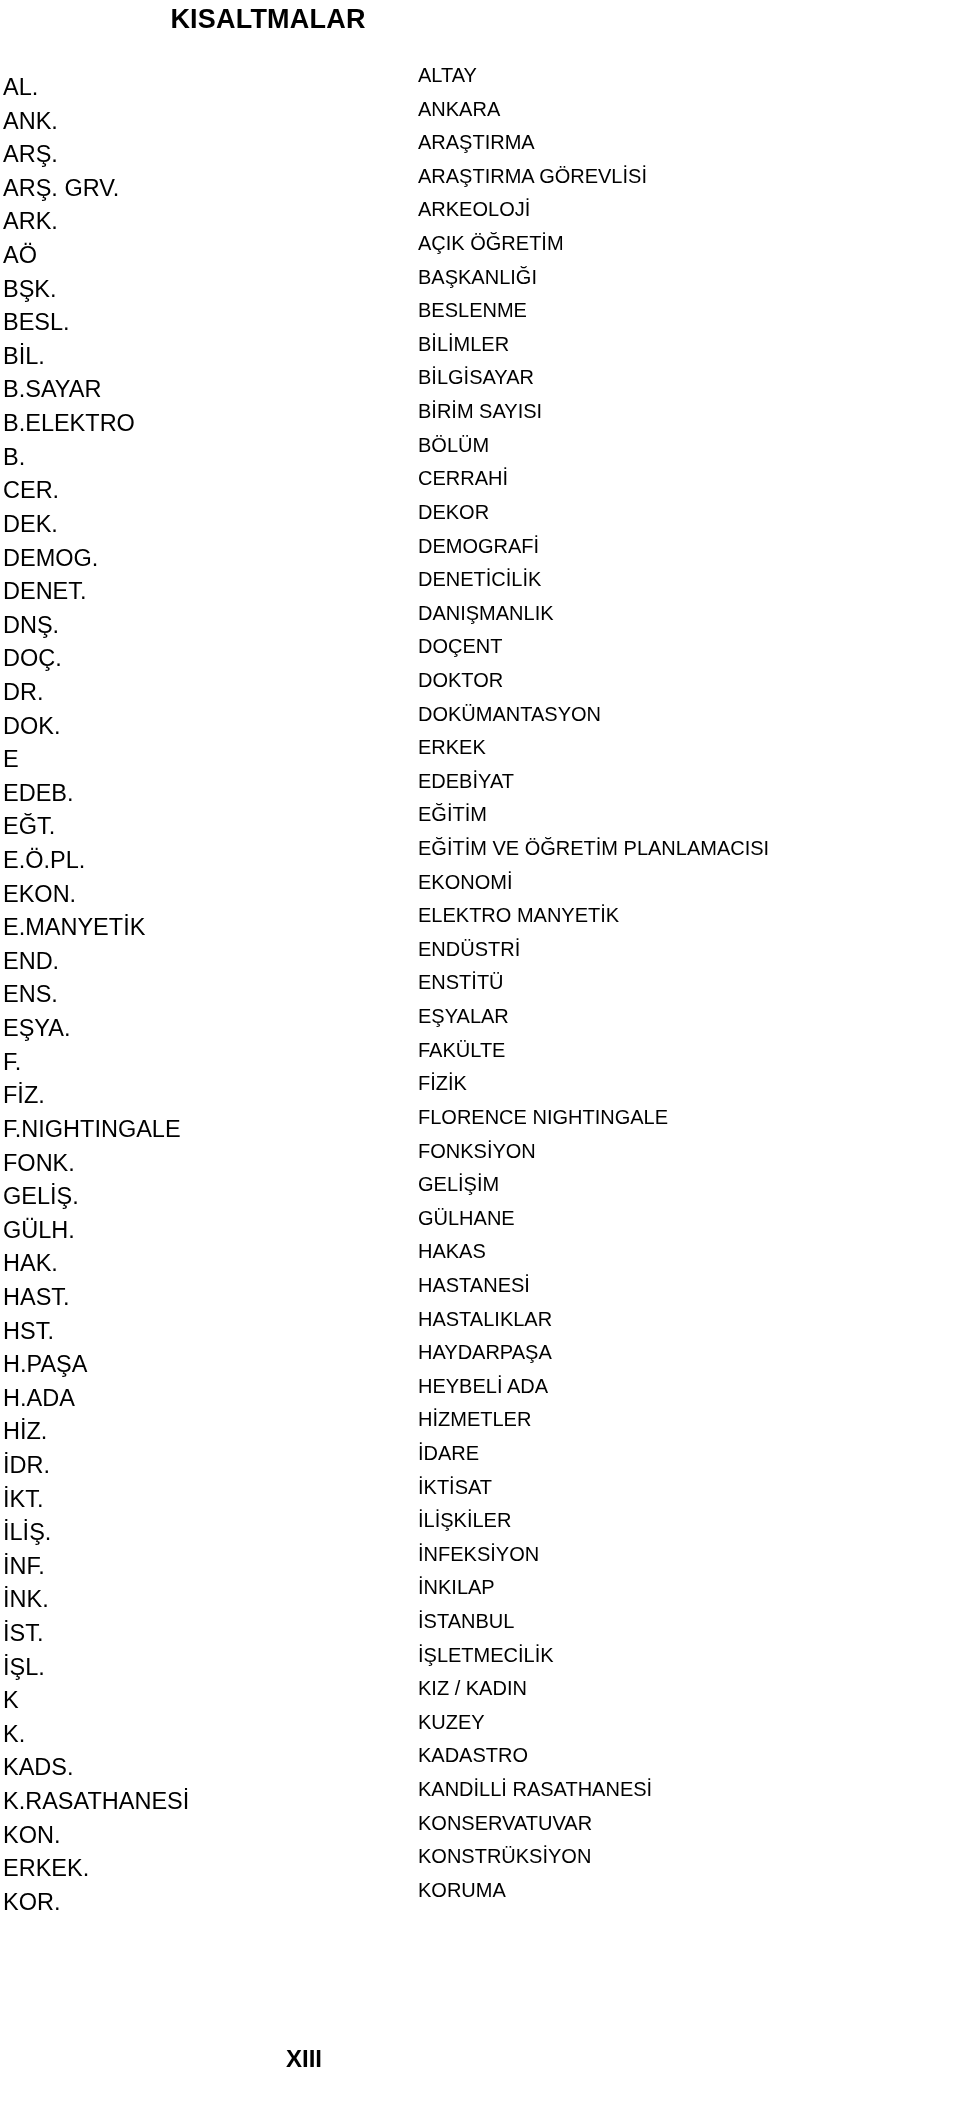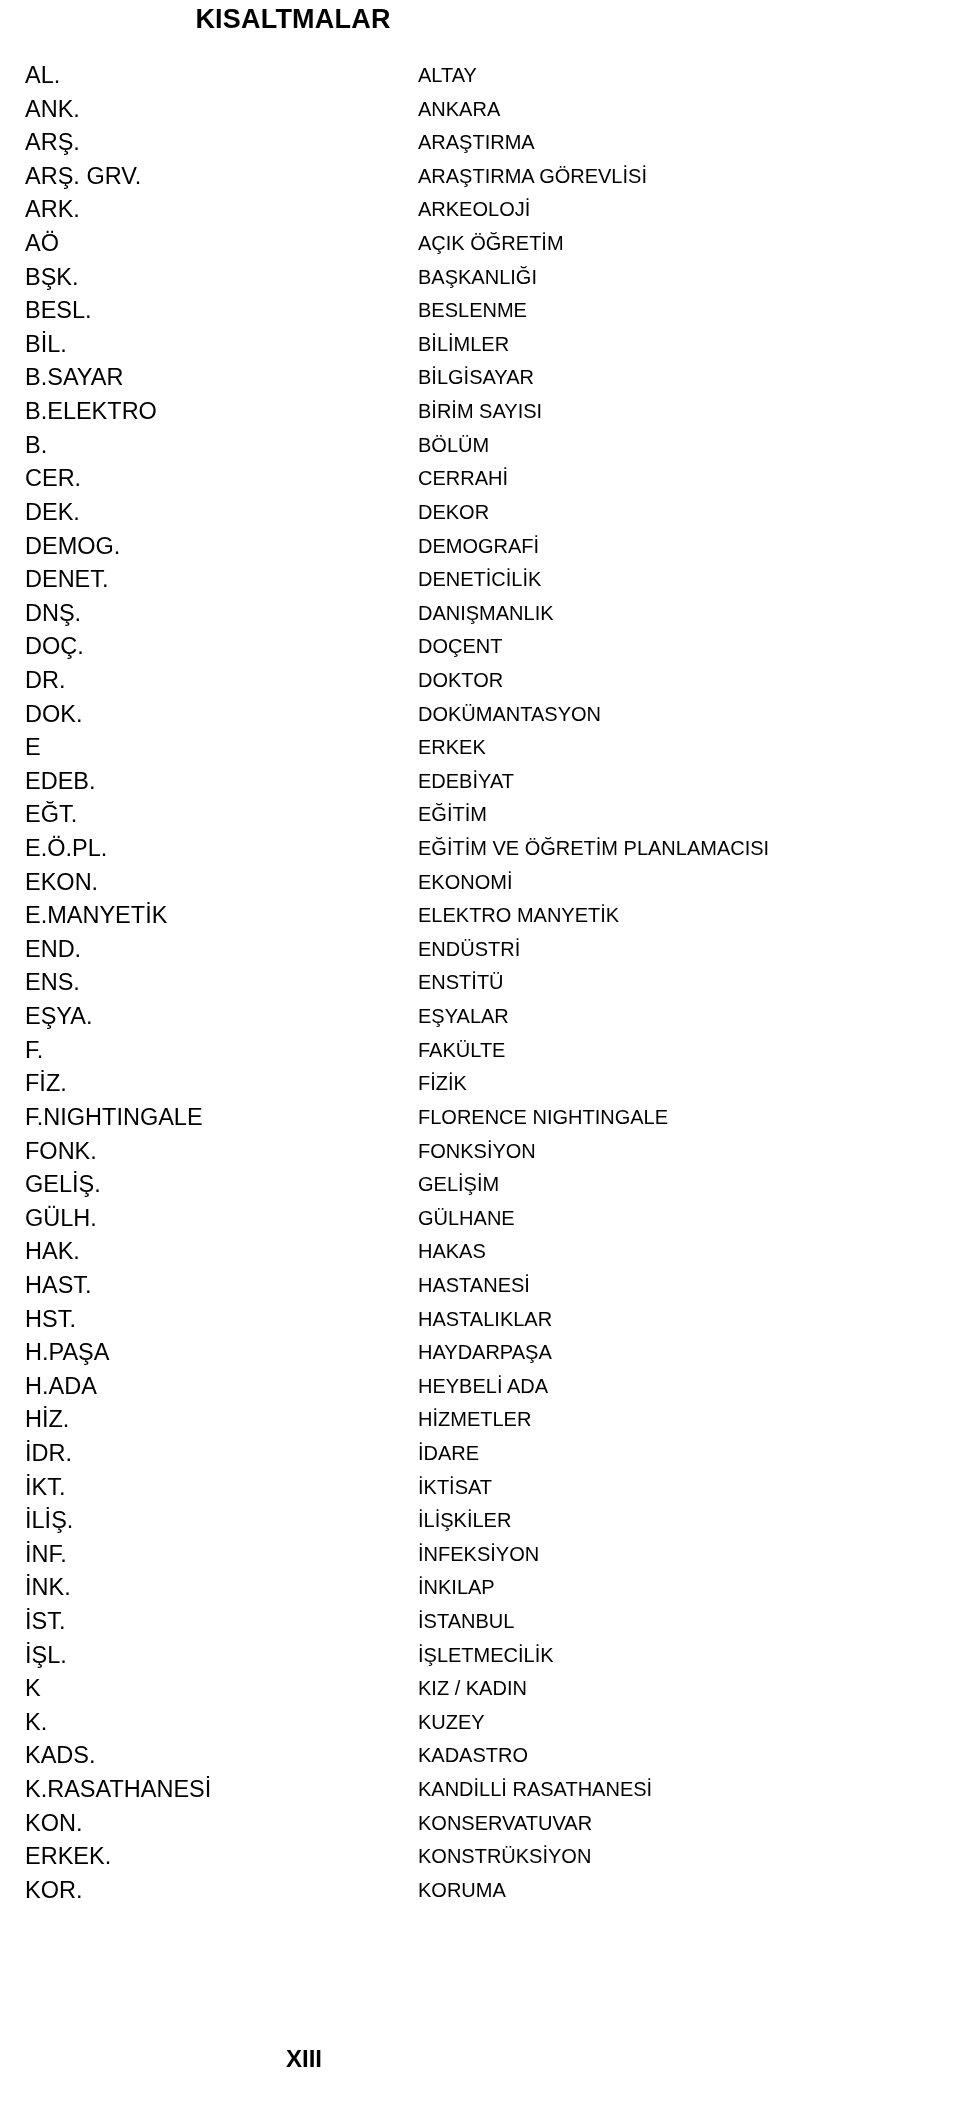--- a/index.html
+++ b/index.html
@@ -28,45 +28,43 @@
     position: absolute;
     top: 2px;
     left: 0;
     width: 536px;
     text-align: center;
     font-size: 27px;
     font-weight: bold;
     letter-spacing: 0.2px;
     line-height: 34px;
     white-space: nowrap;
-    padding-left: 25px;
   }
 
   .abbrev-table {
     position: absolute;
     top: 59px;
     left: 0;
     width: 960px;
   }
 
   .abbrev-row {
     position: relative;
     height: 33.62px;
     line-height: 33.62px;
     white-space: nowrap;
   }
 
   .abbrev-term {
     position: absolute;
     left: 3px;
-    top: 0;
+    top: 12px;
     font-size: 23.5px;
     line-height: 33.62px;
     white-space: nowrap;
-    margin-left: 22px;
   }
 
   .abbrev-definition {
     position: absolute;
     left: 418px;
     top: 0;
     font-size: 20px;
     line-height: 33.62px;
     white-space: nowrap;
   }

